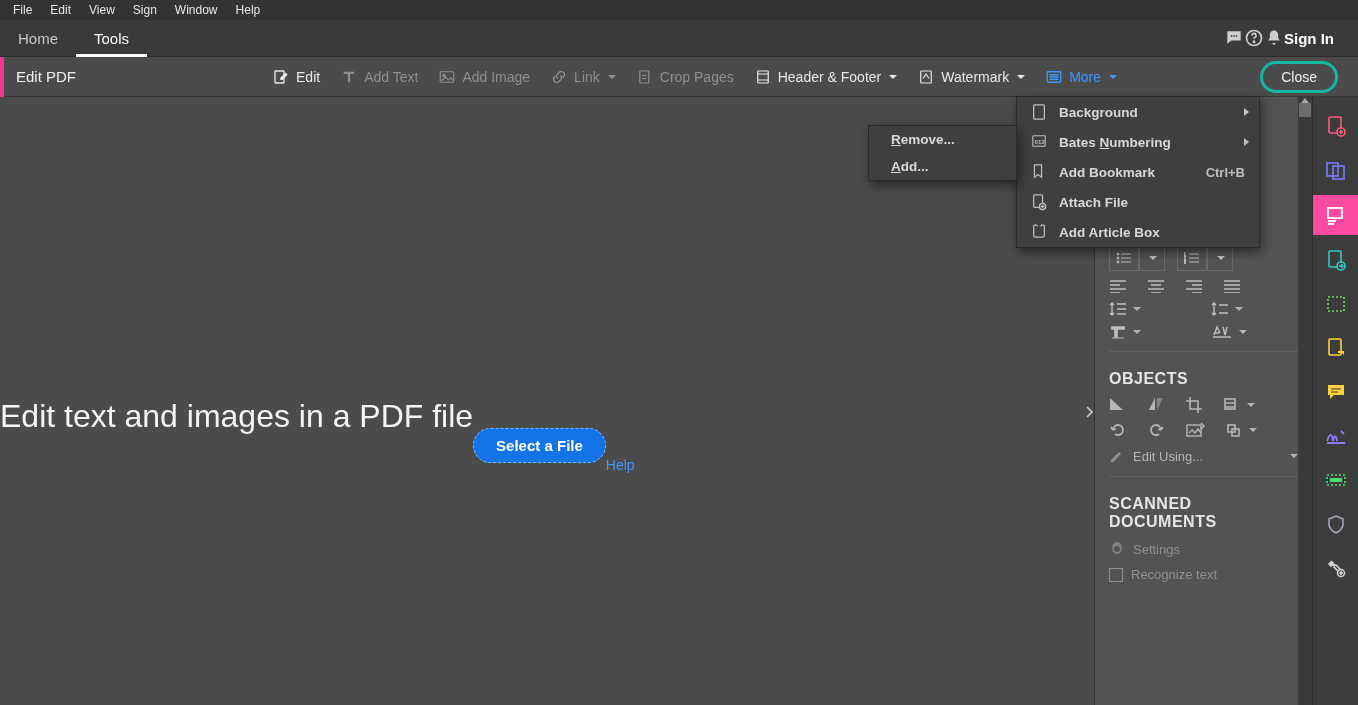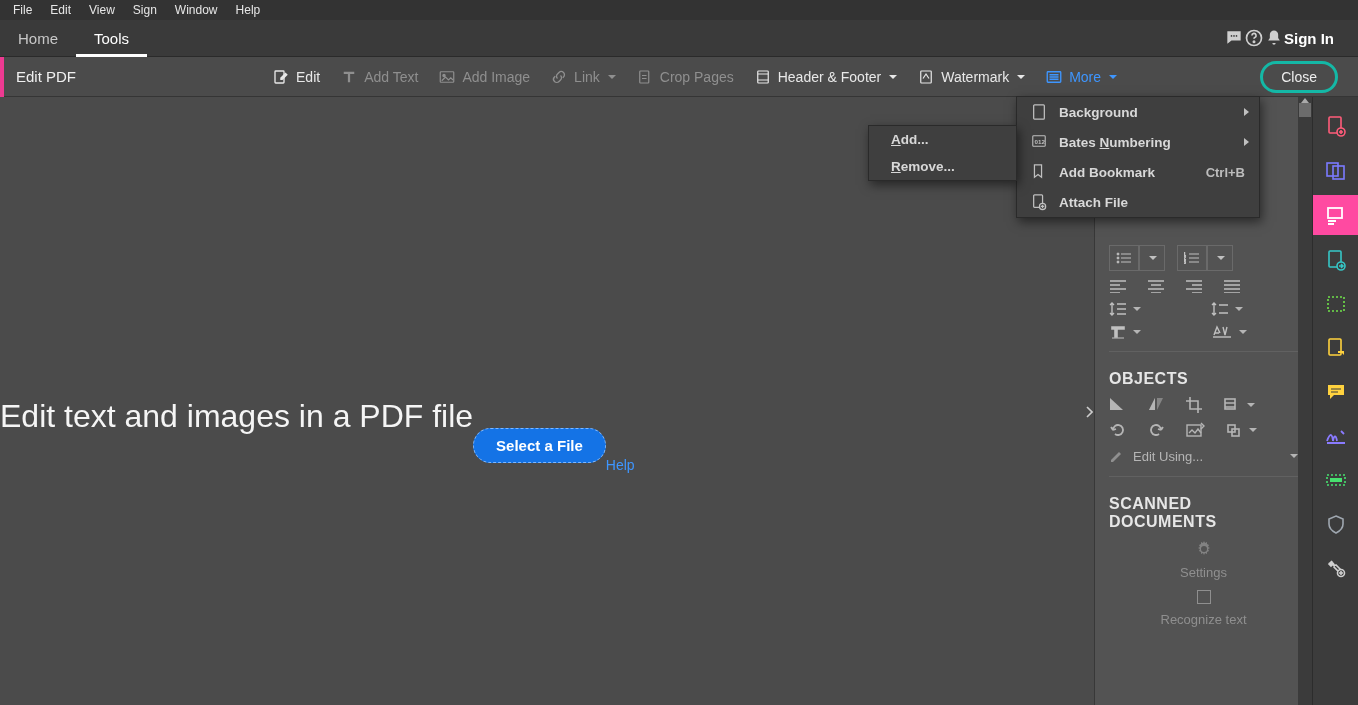--- a/index.html
+++ b/index.html
@@ -44,21 +44,21 @@
 .rightpanel .scroll .thumb { position:absolute; left:1px; top:6px; width:12px; height:14px; background:#6c6c6c; }
 .rightpanel .scroll .arrowup { position:absolute; left:3px; top:1px; width:0;height:0;border-left:4px solid transparent;border-right:4px solid transparent;border-bottom:5px solid #aaa;}
 .rightpanel-inner { padding:10px 14px 14px 14px; font-size:13px; color:#b5b5b5; }
 .iconrow { display:flex; gap:12px; margin-top:8px; margin-bottom:8px;}
 .iconrow .ib { width:30px; height:26px; border:1px solid #6a6a6a; display:flex; align-items:center; justify-content:center; cursor:default; color:#c0c0c0;}
 .iconrow .ib.small { width:26px; }
 .iconrow.spread { gap:20px; }
 .sectionlabel { font-size:16px; letter-spacing:0.5px; color:#e6e6e6; font-weight:600; margin-top:18px; margin-bottom:6px;}
 .editusing { display:flex; align-items:center; gap:8px; margin-top:10px; cursor:default; }
 .sep { height:1px; background:#616161; margin:12px 0; }
-.settingsrow { display:flex; align-items:center; gap:8px; margin-top:10px; cursor:default; color:#8f8f8f;flex-direction:column;}
+.settingsrow { display:flex; align-items:center; gap:8px; margin-top:10px; cursor:default; color:#8f8f8f;}
 .chk { width:14px; height:14px; border:1px solid #8f8f8f; display:inline-block;}
 
 
 .toolstrip { width:46px; background:#3c3c3c; border-left:1px solid #2c2c2c; display:flex; flex-direction:column; align-items:center; padding-top:18px; gap:22px;}
 .toolstrip .tsicon { width:22px; height:22px; cursor:default; display:flex; align-items:center; justify-content:center;}
 .toolstrip .tsicon.activepink { width:46px; height:40px; background:#ff4aa1; margin-top:-8px; margin-bottom:-8px;}
 
 
 .menu { position:absolute; background:#3f3f3f; border:1px solid #2a2a2a; box-shadow:2px 4px 10px rgba(0,0,0,0.5); font-size:13.5px; color:#d8d8d8; z-index:50;}
 .menu .mrow { display:flex; align-items:center; gap:10px; padding:6px 36px 6px 14px; cursor:default; white-space:nowrap; position:relative;font-weight:bold;}
@@ -483,22 +483,30 @@
   <div class="mrow">
     <span class="micon">
         <svg viewBox="0 0 18 20" width="16" height="18" fill="none" stroke="currentColor" stroke-width="1.4">
           <rect x="3" y="2" width="10" height="14" rx="1"></rect>
           <circle cx="13" cy="15" r="3.5" fill="#3f3f3f"></circle>
           <path d="M13 13v4M11 15h4"></path>
         </svg>
       </span>
     <span>Attach File</span>
   </div>
+  <div class="mrow">
+    <span class="micon">
+        <svg viewBox="0 0 18 18" width="16" height="16" fill="none" stroke="currentColor" stroke-width="1.4">
+          <path d="M3 4v10a2 2 0 0 0 2 2h8a2 2 0 0 0 2-2V4M3 4a2 2 0 0 1 4 0M15 4a2 2 0 0 0-4 0"></path>
+        </svg>
+      </span>
+    <span>Add Article Box</span>
+  </div>
 </div>
 
 <div class="menu bates-submenu">
   <div class="mrow" style="padding-left:22px;">
+    <span><span class="underline-letter">R</span>emove...</span>
+  </div>
+  <div class="mrow" style="padding-left:22px;">
     <span><span class="underline-letter">A</span>dd...</span>
   </div>
-  <div class="mrow" style="padding-left:22px;">
-    <span><span class="underline-letter">R</span>emove...</span>
-  </div>
 </div>
 
 </body></html>

